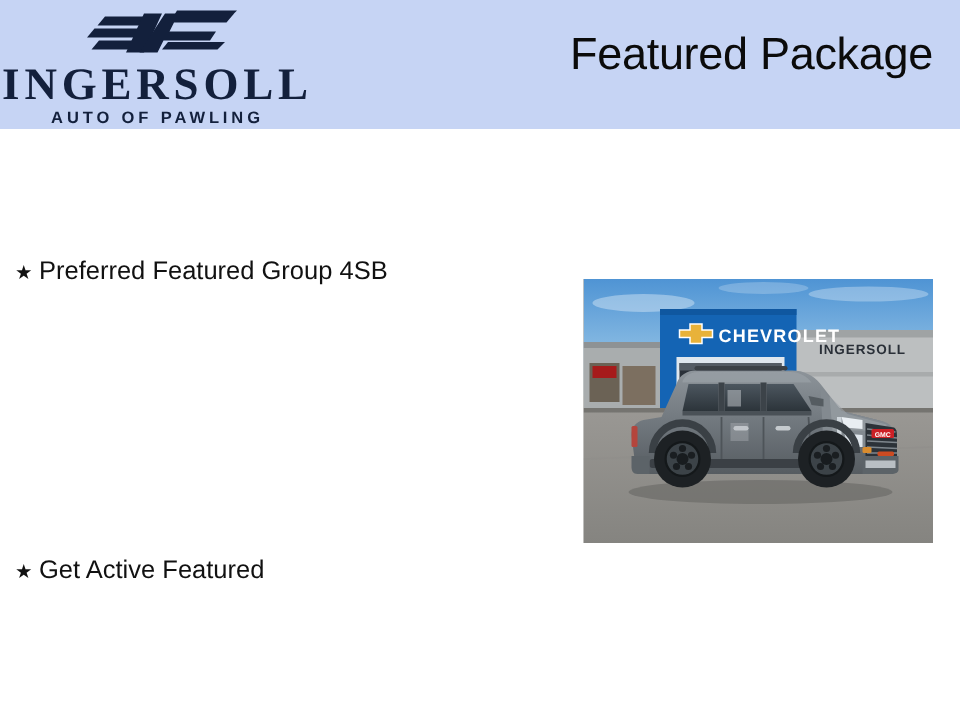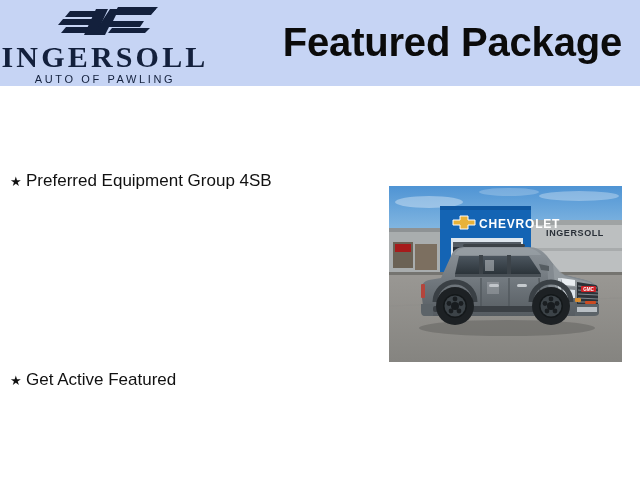--- a/index.html
+++ b/index.html
@@ -56,34 +56,34 @@
     white-space: nowrap;
   }
   #logo-tagline {
     position: absolute;
     left: 0px;
     top: 70px;
     width: 210px;
     text-align: center;
     font-family: "Liberation Sans", sans-serif;
     font-size: 11px;
-    font-weight: 400;
+    font-weight: 700;
     letter-spacing: 2.6px;
     color: #13203c;
     line-height: 1;
     white-space: nowrap;
   }
 
   
   #page-title {
     position: absolute;
     right: 18px;
     top: 20px;
-    font-size: 40px;
-    font-weight: 700;
+    font-size: 30px;
+    font-weight: 400;
     color: #0b0b0b;
     letter-spacing: -0.2px;
     white-space: nowrap;
   }
 
   
   #feature-list {
     position: absolute;
     left: 0;
     top: 86px;
@@ -155,21 +155,21 @@
     <div id="logo-tagline">AUTO OF PAWLING</div>
   </div>
 
   <div id="page-title">Featured Package</div>
 </div>
 
 <div id="feature-list">
 
   <div class="feature-item" id="feature-item-0">
     <span class="feature-bullet">★</span>
-    <span class="feature-label">Preferred Equipment Group 4SB</span>
+    <span class="feature-label">Preferred Featured Group 4SB</span>
   </div>
 
   <div class="feature-item" id="feature-item-1">
     <span class="feature-bullet">★</span>
     <span class="feature-label">Get Active Featured</span>
   </div>
 </div>
 
 <div id="vehicle-photo">
   <svg viewBox="0 0 233 176" width="233" height="176" aria-hidden="true">

